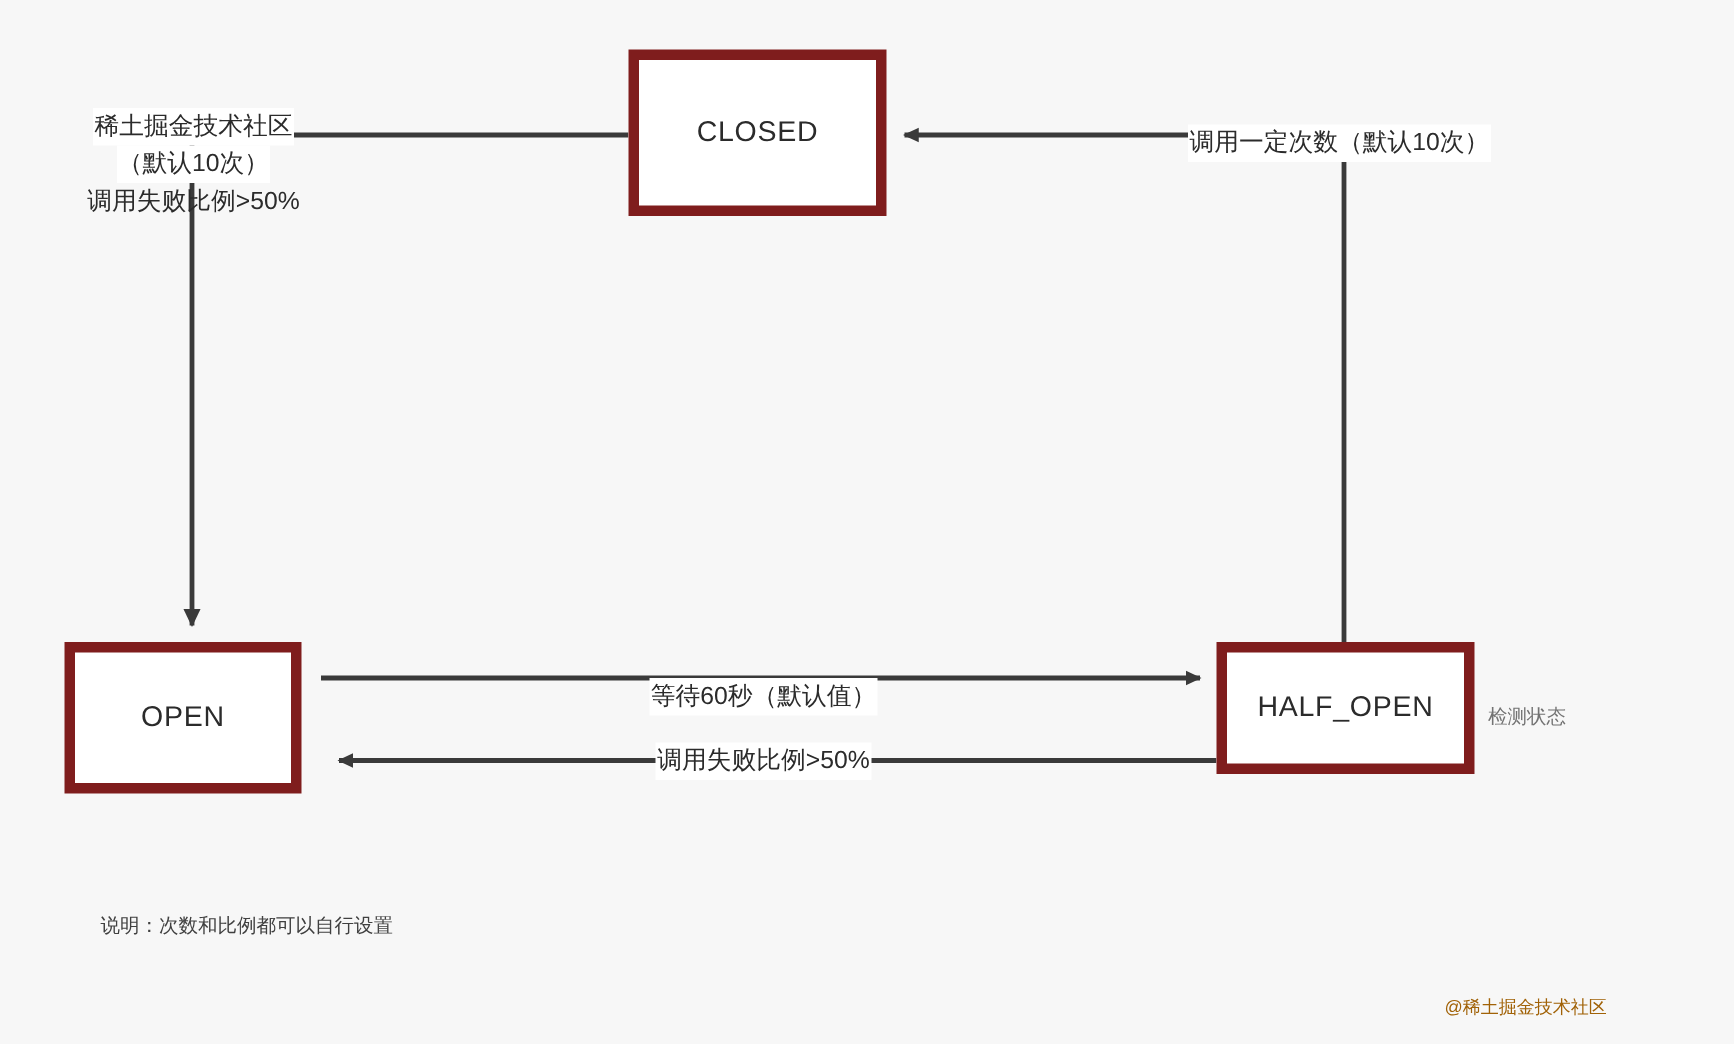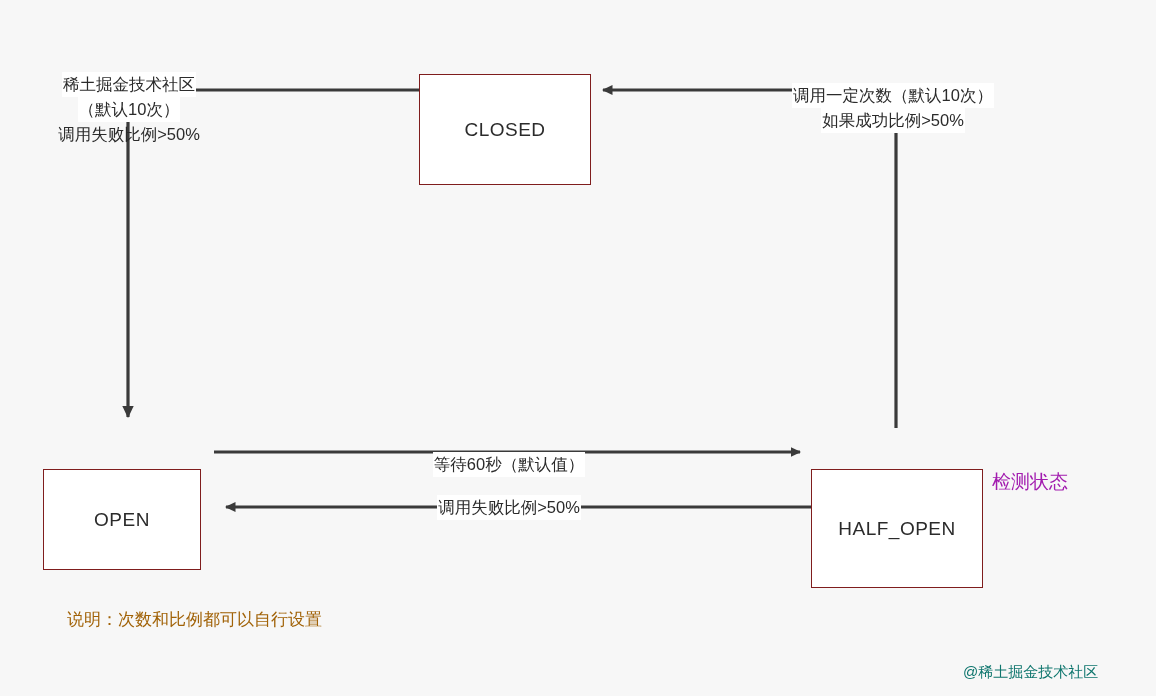--- a/index.html
+++ b/index.html
@@ -19,25 +19,24 @@
     position: absolute;
     left: 0;
     top: 0;
     width: 1156px;
     height: 696px;
   }
   .state-box {
     position: absolute;
     box-sizing: border-box;
     background: #ffffff;
-    border: 1px solid #7f1d1d;
+    border: 7px solid #7f1d1d;
     display: flex;
     align-items: center;
     justify-content: center;
-    margin-top: 41px;
   }
   .state-label {
     font-size: 19px;
     color: #2b2b2b;
     letter-spacing: 0.5px;
     white-space: nowrap;
   }
   #box-closed {
     left: 419px;
     top: 33px;
@@ -47,21 +46,21 @@
   #box-open {
     left: 43px;
     top: 428px;
     width: 158px;
     height: 101px;
   }
   #box-half-open {
     left: 811px;
     top: 428px;
     width: 172px;
-    height: 119px;
+    height: 88px;
   }
   .edge-label {
     position: absolute;
     font-size: 16.5px;
     color: #2b2b2b;
     line-height: 25px;
     white-space: nowrap;
   }
   .edge-label .line {
     display: block;
@@ -93,38 +92,38 @@
   #label-half-to-open {
     left: 414px;
     top: 495px;
     width: 190px;
     text-align: center;
   }
   #label-detect-state {
     position: absolute;
     left: 992px;
     top: 469px;
-    font-size: 19px;
-    color: #a21caf;
+    font-size: 13px;
+    color: #737373;
     white-space: nowrap;
   }
   #note-text {
     position: absolute;
     left: 67px;
     top: 608px;
-    font-size: 17px;
-    color: #a16207;
+    font-size: 13px;
+    color: #404040;
     white-space: nowrap;
   }
   #watermark {
     position: absolute;
     left: 963px;
     top: 663px;
-    font-size: 15px;
-    color: #0f766e;
+    font-size: 12px;
+    color: #a16207;
     white-space: nowrap;
   }
 </style>
 </head>
 <body>
 
 <svg id="diagram-canvas" viewBox="0 0 1156 696" xmlns="http://www.w3.org/2000/svg">
   <defs>
     <marker id="arrow-right" markerWidth="11" markerHeight="11" refX="9.5" refY="5.5" orient="auto" markerUnits="userSpaceOnUse">
       <path d="M0,0.6 L10.5,5.5 L0,10.4 Z" fill="#3a3a3a"></path>
@@ -169,21 +168,20 @@
 <div id="label-detect-state">检测状态</div>
 
 <div class="edge-label" id="label-closed-to-open">
   <span class="line"><span class="boxed">稀土掘金技术社区</span></span>
   <span class="line"><span class="boxed">（默认10次）</span></span>
   <span class="line"><span>调用失败比例&gt;50%</span></span>
 </div>
 
 <div class="edge-label" id="label-half-to-closed">
   <span class="line"><span class="boxed">调用一定次数（默认10次）</span></span>
-  <span class="line"><span class="boxed">如果成功比例&gt;50%</span></span>
 </div>
 
 <div class="edge-label" id="label-open-to-half">
   <span class="line"><span class="boxed">等待60秒（默认值）</span></span>
 </div>
 
 <div class="edge-label" id="label-half-to-open">
   <span class="line"><span class="boxed">调用失败比例&gt;50%</span></span>
 </div>
 

